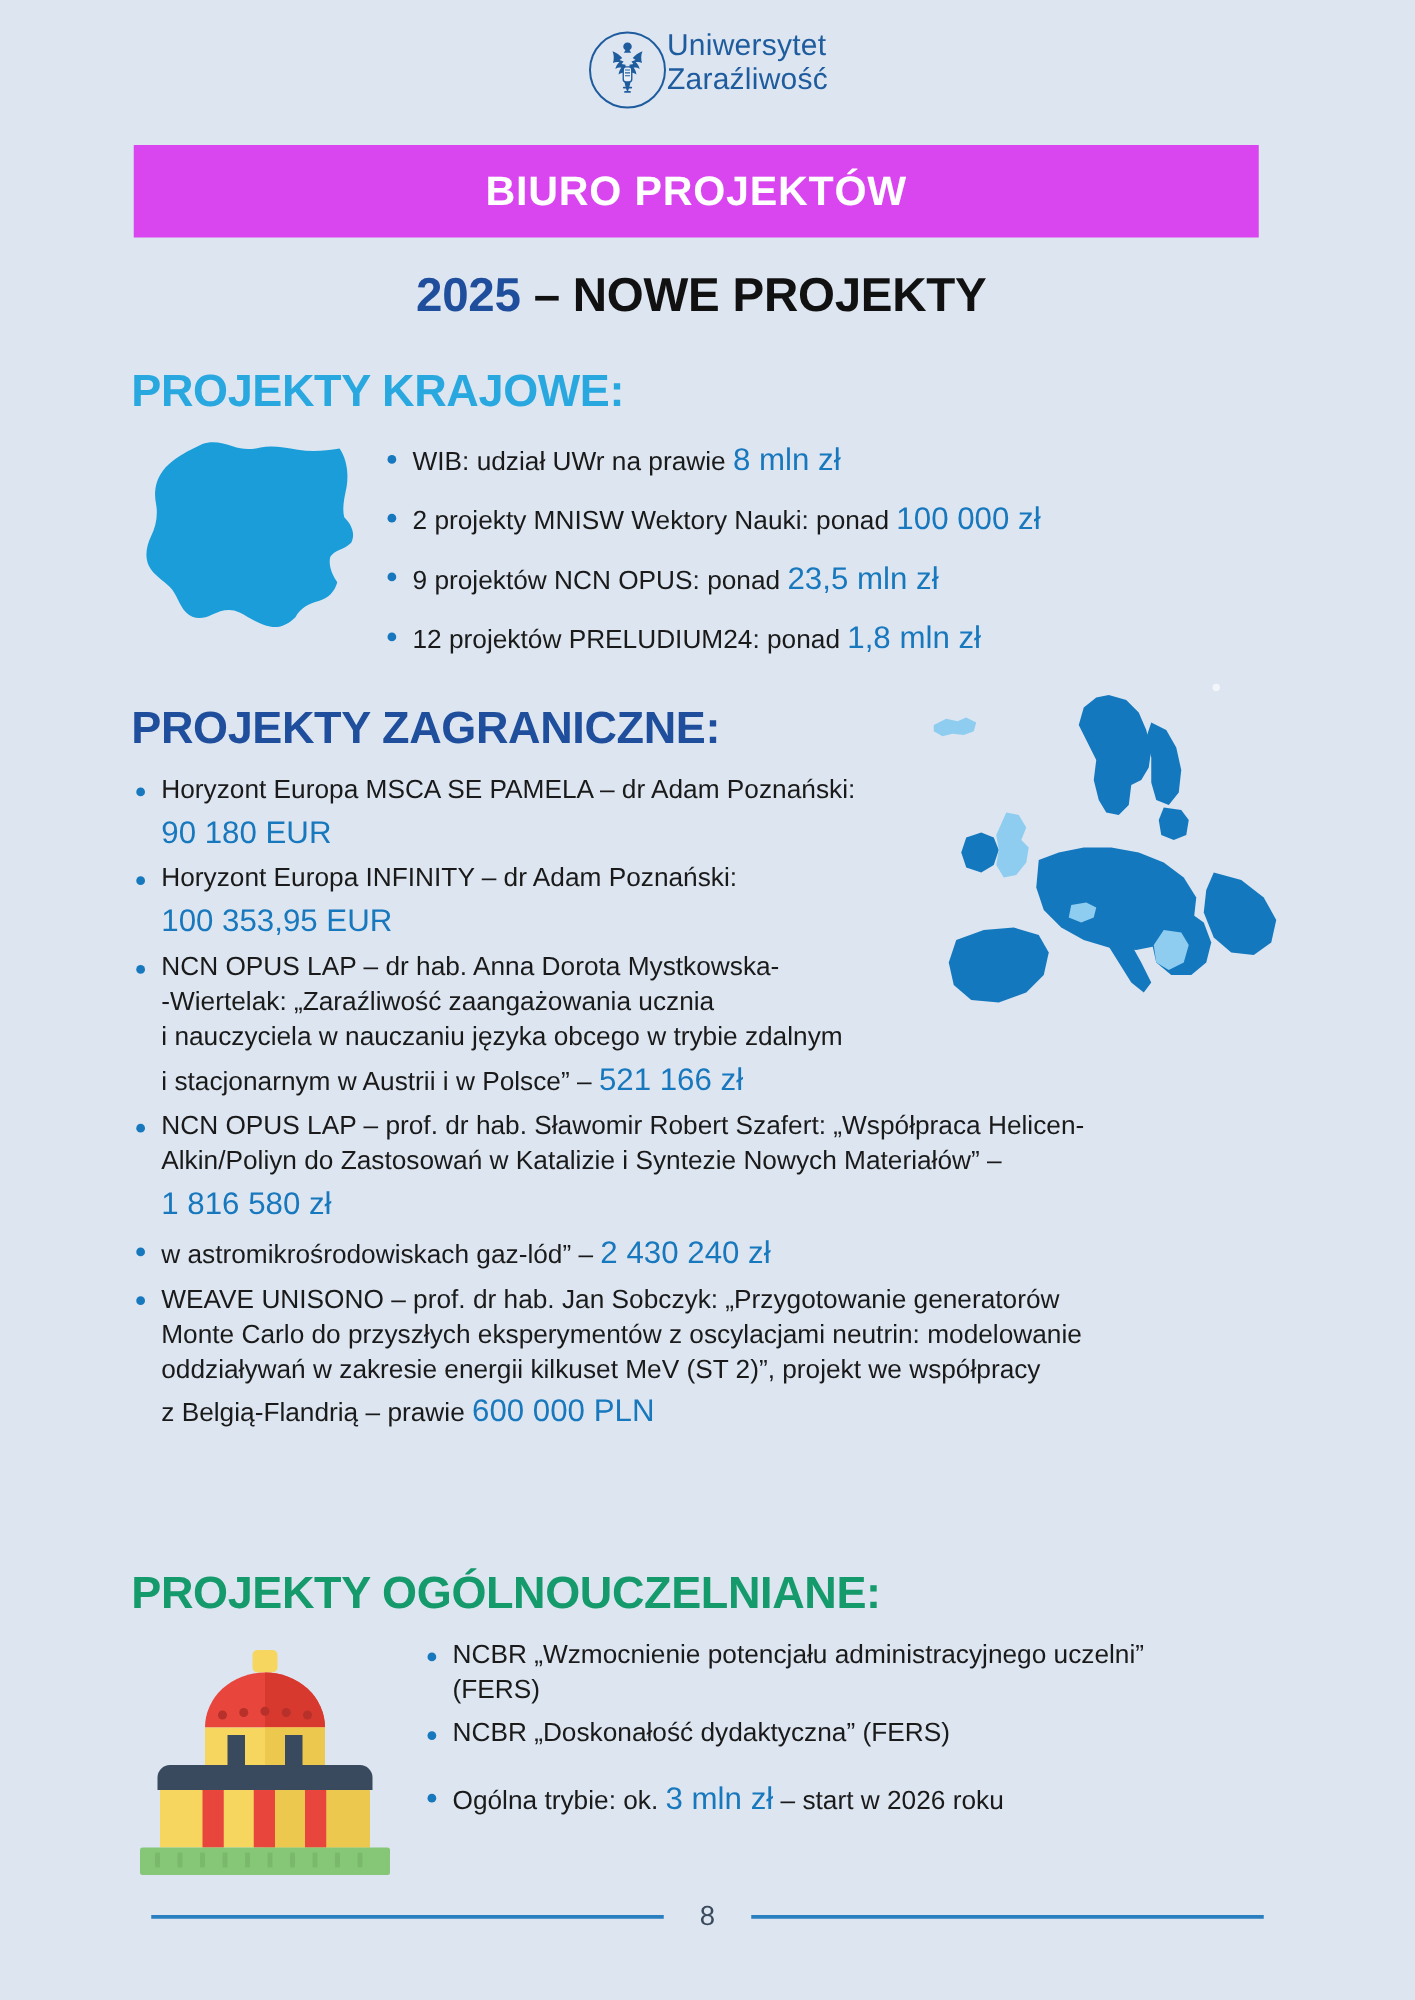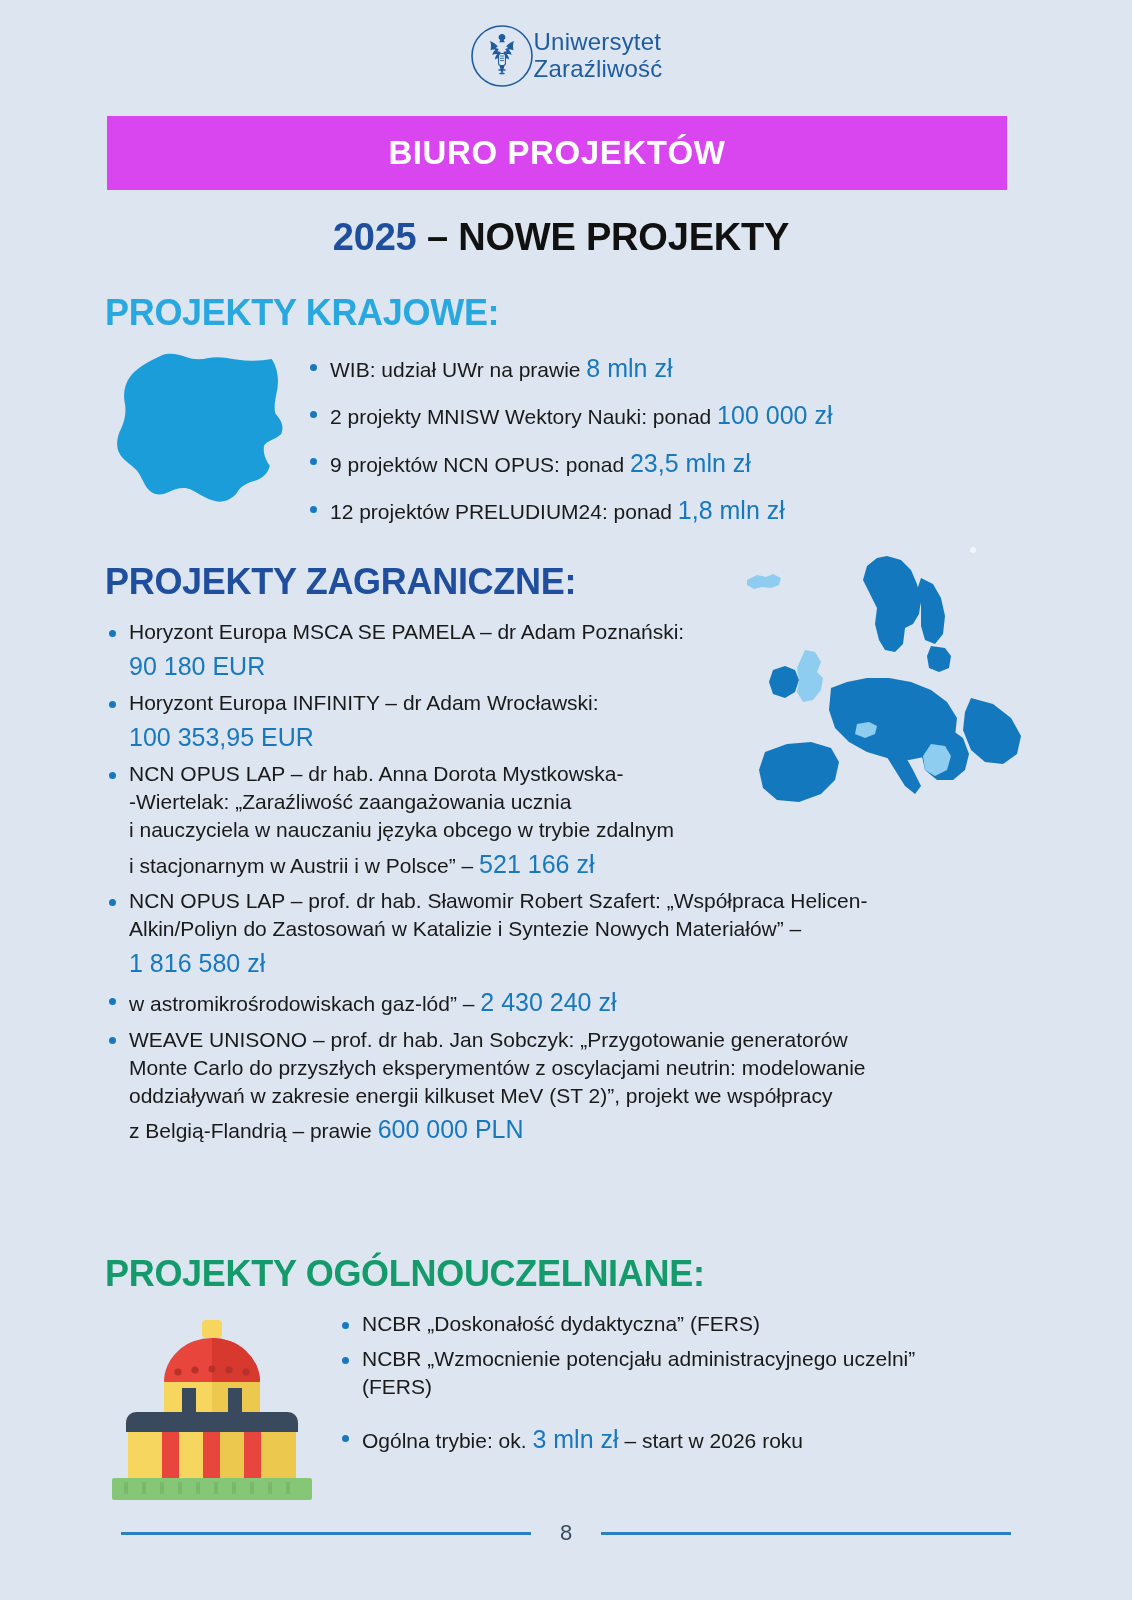--- a/index.html
+++ b/index.html
@@ -17,21 +17,20 @@
   }
 
   
   .logo-row {
     position: absolute;
     top: 24px;
     left: 0;
     width: 1132px;
     display: flex;
     justify-content: center;
-    align-items: center;
   }
   .logo-crest { width: 64px; height: 64px; flex: 0 0 auto; }
   .logo-text {
     color: #1f5c9e;
     font-size: 24px;
     line-height: 1.12;
     letter-spacing: .2px;
     font-weight: 400;
   }
   .logo-text span { display: block; }
@@ -266,21 +265,21 @@
 
   <circle cx="238" cy="12" r="3" fill="#f2f6fb"></circle>
 </svg>
 
 <ul class="plain" id="zagr-list">
   <li>
     <span>Horyzont Europa MSCA SE PAMELA – dr Adam Poznański:</span>
     <span class="tail"><span class="amt">90 180 EUR</span></span>
   </li>
   <li>
-    <span>Horyzont Europa INFINITY – dr Adam Wrocławski:</span>
+    <span>Horyzont Europa INFINITY – dr Adam Poznański:</span>
     <span class="tail"><span class="amt">100 353,95 EUR</span></span>
   </li>
   <li>
     <span style="white-space:pre-line">NCN OPUS LAP – dr hab. Anna Dorota Mystkowska-
 -Wiertelak: „Zaraźliwość zaangażowania ucznia
 i nauczyciela w nauczaniu języka obcego w trybie zdalnym</span>
     <span class="tail"><span>i stacjonarnym w Austrii i w Polsce” – </span><span class="amt">521 166 zł</span></span>
   </li>
   <li>
     <span style="white-space:pre-line">NCN OPUS LAP – prof. dr hab. Sławomir Robert Szafert: „Współpraca Helicen-
@@ -338,25 +337,25 @@
       <rect x="108" y="170" width="4" height="12"></rect>
     <rect x="126" y="170" width="4" height="12"></rect>
       <rect x="144" y="170" width="4" height="12"></rect>
     <rect x="162" y="170" width="4" height="12"></rect>
       <rect x="180" y="170" width="4" height="12"></rect>
   </g>
 </svg>
 
 <ul class="plain" id="ogolne-list">
   <li>
-    <span>NCBR „Doskonałość dydaktyczna” (FERS)</span>
-  </li>
-  <li>
     <span style="white-space:pre-line">NCBR „Wzmocnienie potencjału administracyjnego uczelni”
 (FERS)</span>
+  </li>
+  <li>
+    <span>NCBR „Doskonałość dydaktyczna” (FERS)</span>
   </li>
   <li class="spaced">
     <span>Ogólna trybie: ok. </span><span class="amt">3 mln zł</span><span> – start w 2026 roku</span>
   </li>
 </ul>
 
 <div class="footer">
   <div class="footer-rule"></div>
   <div class="page-num">8</div>
   <div class="footer-rule"></div>

